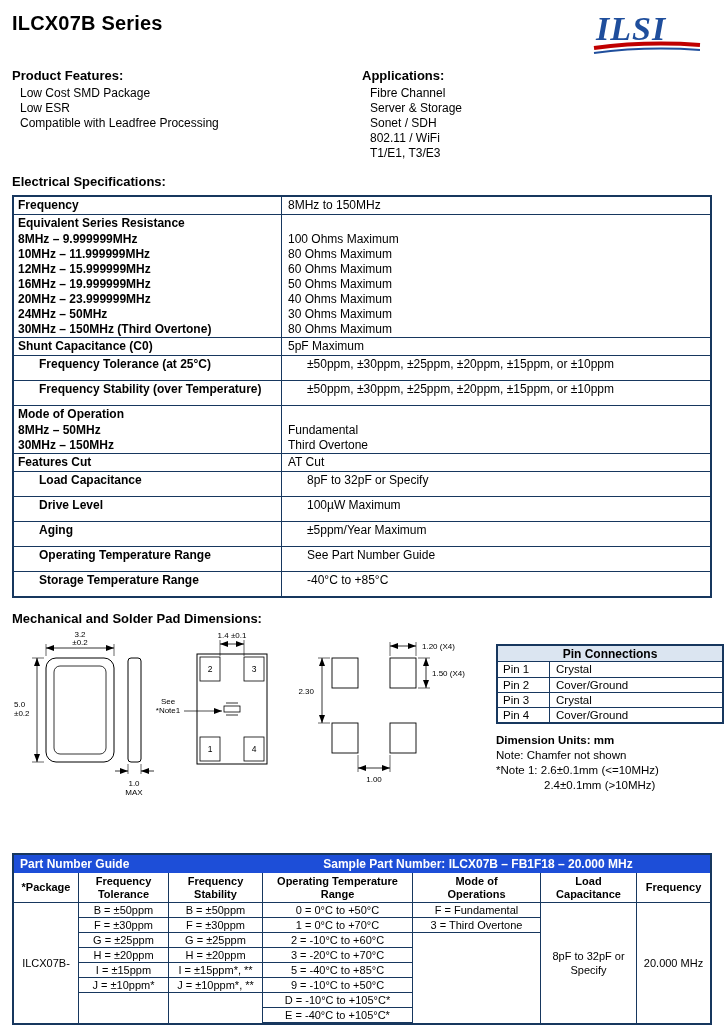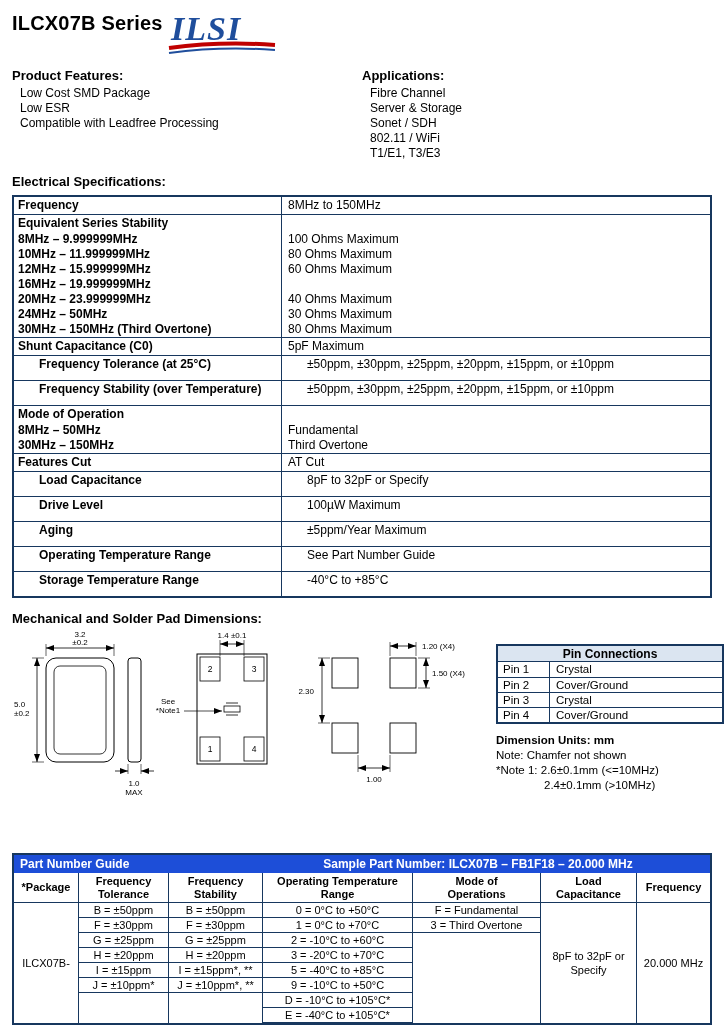--- a/index.html
+++ b/index.html
@@ -4,21 +4,21 @@
 <style>
   * { margin:0; padding:0; box-sizing:border-box; }
   body {
     width:724px; height:1030px; overflow:hidden;
     background:#ffffff; color:#000;
     font-family:"Liberation Sans", sans-serif; font-size:12px;
   }
   .page { padding:8px 12px 0 12px; }
 
   
-  .hdr { display:flex; justify-content:flex-start; align-items:flex-start; height:52px; }
+  .hdr { display:flex; justify-content:space-between; align-items:flex-start; height:52px; }
   .doc-title { font-size:20px; font-weight:bold; padding-top:4px; letter-spacing:.2px; }
   .logo-svg { width:118px; height:48px; margin-right:6px; }
   .logo-text-t { font:italic bold 34px "Liberation Serif", serif; fill:#1F4E9C; letter-spacing:1px; }
 
   
   .two-col { display:flex; margin-top:8px;justify-content:center; }
   .col-feat { width:350px; }
   .col-app  { flex:1; }
   .h13 { font-size:13px; font-weight:bold; margin-bottom:3px; }
   .pitem { line-height:15px; padding-left:8px; }
@@ -117,41 +117,42 @@
 
   <div class="sect-h">Electrical Specifications:</div>
   <div class="espec">
 
       <div class="esrow section">
         <div class="esl">Frequency</div>
         <div class="esv">8MHz to 150MHz</div>
       </div>
 
       <div class="esrow section">
-        <div class="esl">Equivalent Series Stability</div>
+        <div class="esl">Equivalent Series Resistance</div>
         <div class="esv"></div>
       </div>
 
       <div class="esrow sub">
         <div class="esl">8MHz – 9.999999MHz</div>
         <div class="esv">100 Ohms Maximum</div>
       </div>
 
       <div class="esrow sub">
         <div class="esl">10MHz – 11.999999MHz</div>
         <div class="esv">80 Ohms Maximum</div>
       </div>
 
       <div class="esrow sub">
         <div class="esl">12MHz – 15.999999MHz</div>
         <div class="esv">60 Ohms Maximum</div>
       </div>
 
       <div class="esrow sub">
         <div class="esl">16MHz – 19.999999MHz</div>
+        <div class="esv">50 Ohms Maximum</div>
       </div>
 
       <div class="esrow sub">
         <div class="esl">20MHz – 23.999999MHz</div>
         <div class="esv">40 Ohms Maximum</div>
       </div>
 
       <div class="esrow sub">
         <div class="esl">24MHz – 50MHz</div>
         <div class="esv">30 Ohms Maximum</div>

